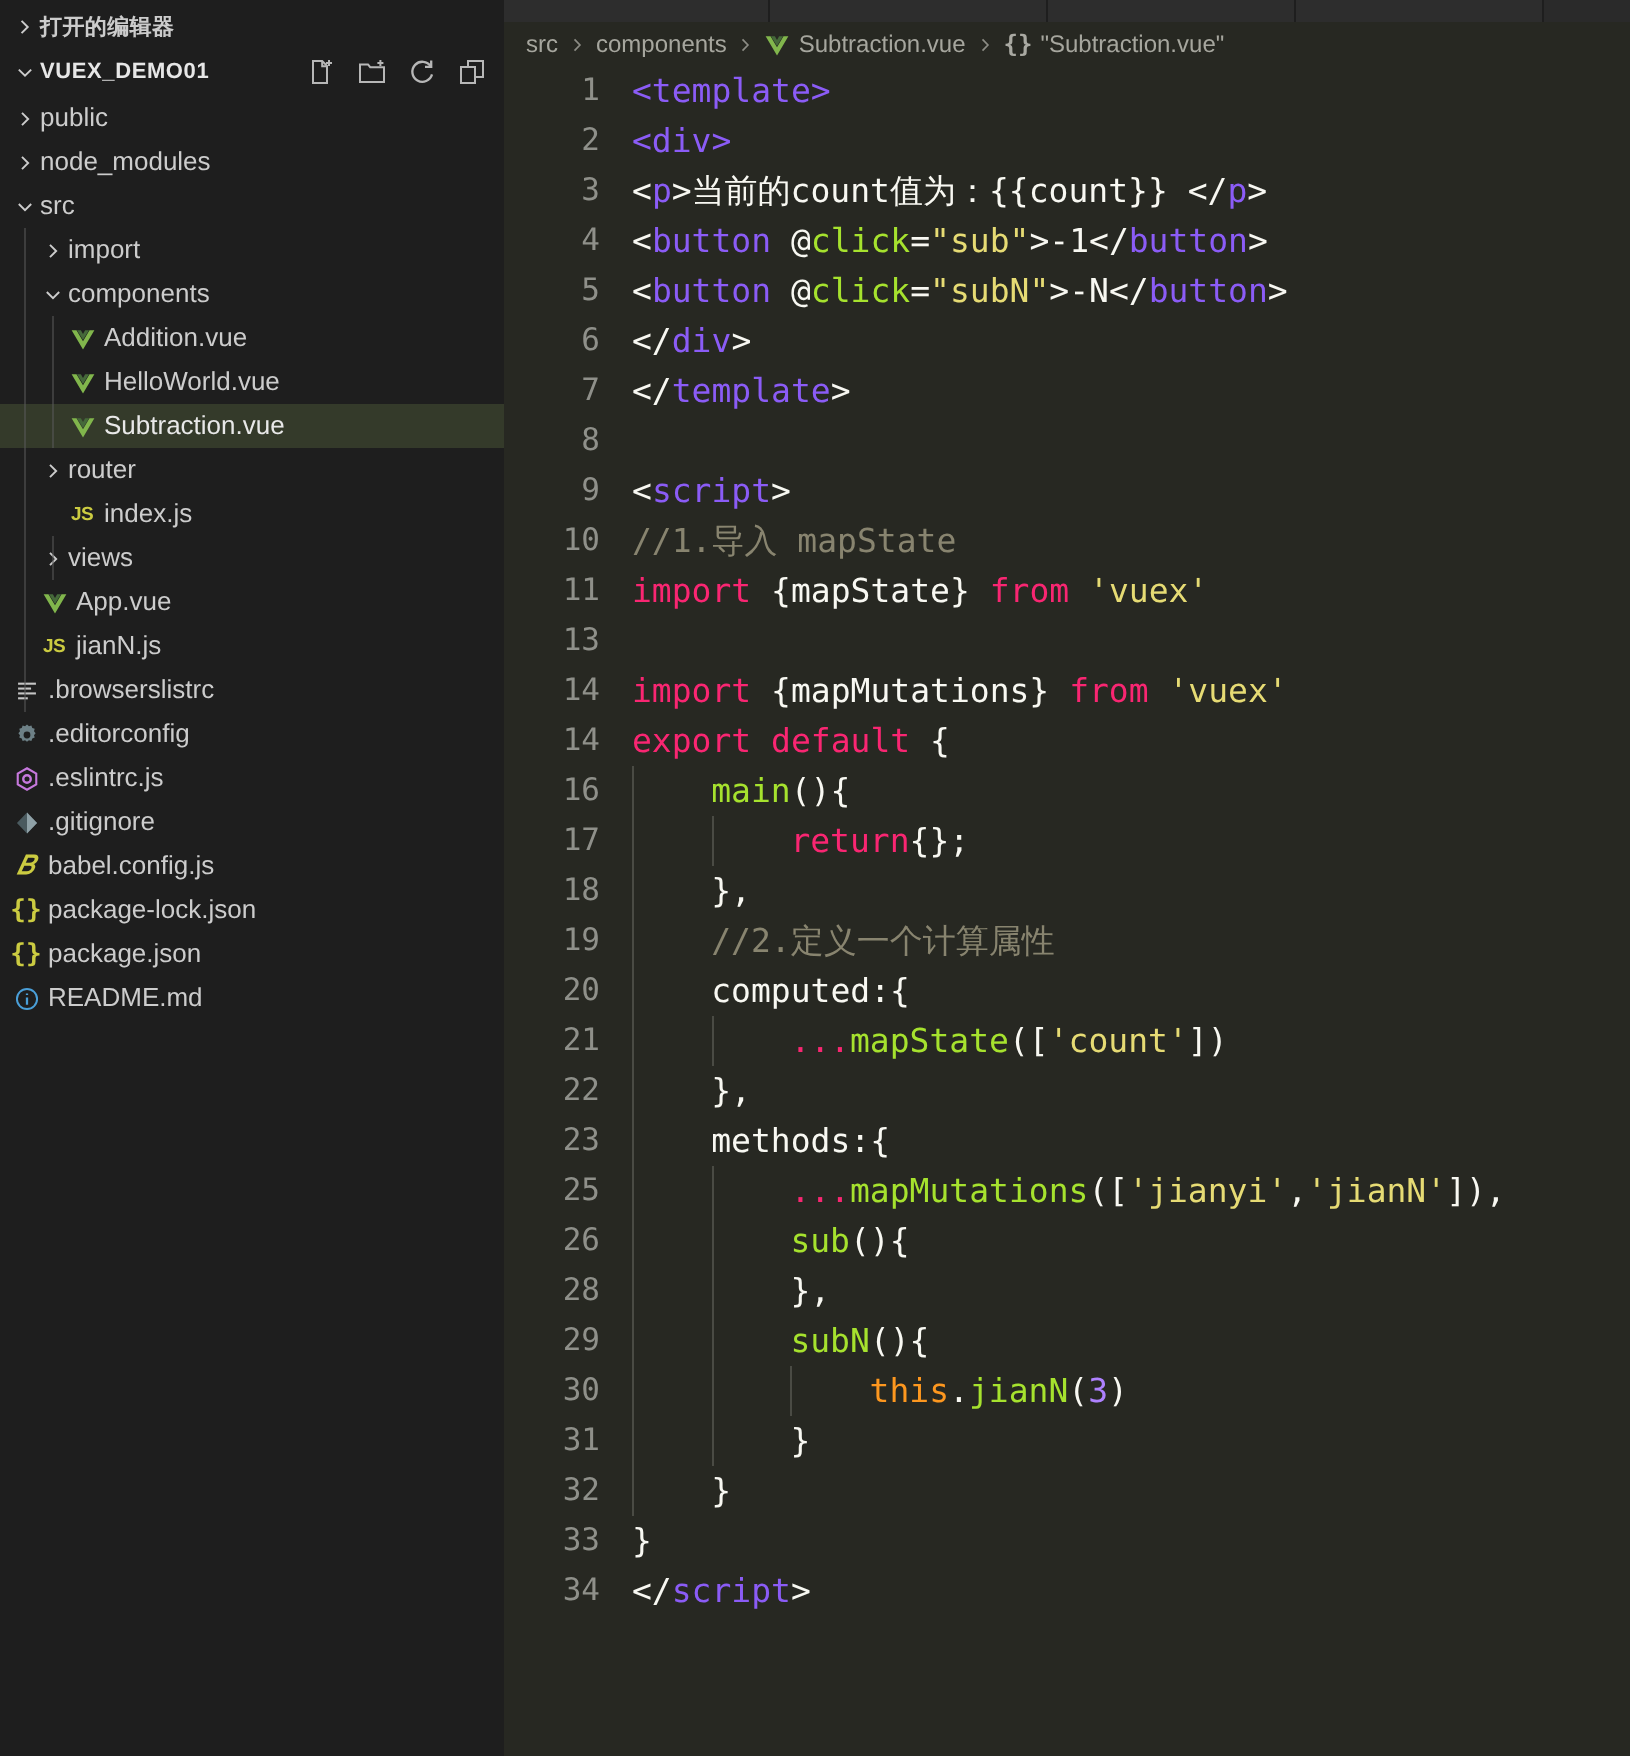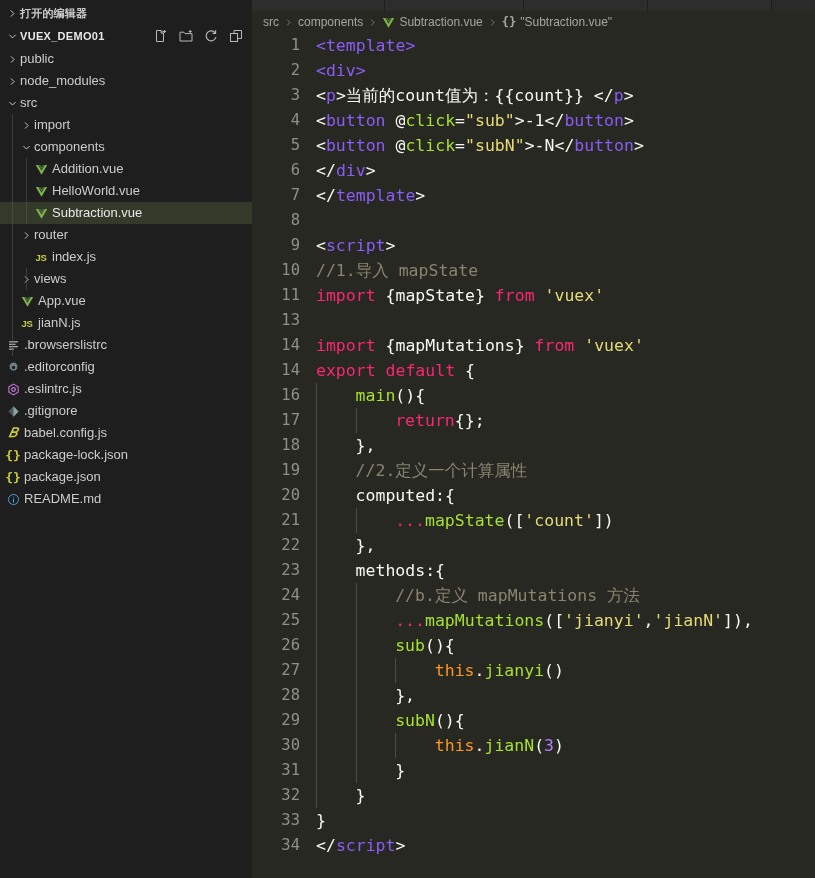--- a/index.html
+++ b/index.html
@@ -461,24 +461,22 @@
         <div class="cl"><span class="ln">14</span><span class="ct" style="left: 64px;"><span class="t-kw">import</span><span class="t-plain"> {mapMutations} </span><span class="t-kw">from</span><span class="t-plain"> </span><span class="t-str">'vuex'</span></span></div>
         <div class="cl"><span class="ln">14</span><span class="ct" style="left: 64px;"><span class="t-kw">export default</span><span class="t-plain"> {</span></span></div>
         <div class="cl"><span class="ln">16</span><span class="ig" style="left: 64px;"></span><span class="ct" style="left: 103.6px;"><span class="t-fn">main</span><span class="t-plain">(){</span></span></div>
         <div class="cl"><span class="ln">17</span><span class="ig" style="left: 64px;"></span><span class="ig" style="left: 103.6px;"></span><span class="ct" style="left: 143.2px;"><span class="t-kw">return</span><span class="t-plain">{};</span></span></div>
         <div class="cl"><span class="ln">18</span><span class="ig" style="left: 64px;"></span><span class="ct" style="left: 103.6px;"><span class="t-plain">},</span></span></div>
         <div class="cl"><span class="ln">19</span><span class="ig" style="left: 64px;"></span><span class="ct" style="left: 103.6px;"><span class="t-com">//2.定义一个计算属性</span></span></div>
         <div class="cl"><span class="ln">20</span><span class="ig" style="left: 64px;"></span><span class="ct" style="left: 103.6px;"><span class="t-plain">computed:{</span></span></div>
         <div class="cl"><span class="ln">21</span><span class="ig" style="left: 64px;"></span><span class="ig" style="left: 103.6px;"></span><span class="ct" style="left: 143.2px;"><span class="t-kw">...</span><span class="t-fn">mapState</span><span class="t-plain">([</span><span class="t-str">'count'</span><span class="t-plain">])</span></span></div>
         <div class="cl"><span class="ln">22</span><span class="ig" style="left: 64px;"></span><span class="ct" style="left: 103.6px;"><span class="t-plain">},</span></span></div>
         <div class="cl"><span class="ln">23</span><span class="ig" style="left: 64px;"></span><span class="ct" style="left: 103.6px;"><span class="t-plain">methods:{</span></span></div>
-        <div class="cl"><span class="ln">24</span><span class="ig" style="left: 64px;"></span><span class="ig" style="left: 103.6px;"></span><span class="ct" style="left: 143.2px;"><span class="t-com">//b.定义 mapMutations 方法</span></span></div>
         <div class="cl"><span class="ln">25</span><span class="ig" style="left: 64px;"></span><span class="ig" style="left: 103.6px;"></span><span class="ct" style="left: 143.2px;"><span class="t-kw">...</span><span class="t-fn">mapMutations</span><span class="t-plain">([</span><span class="t-str">'jianyi'</span><span class="t-plain">,</span><span class="t-str">'jianN'</span><span class="t-plain">]),</span></span></div>
         <div class="cl"><span class="ln">26</span><span class="ig" style="left: 64px;"></span><span class="ig" style="left: 103.6px;"></span><span class="ct" style="left: 143.2px;"><span class="t-fn">sub</span><span class="t-plain">(){</span></span></div>
-        <div class="cl"><span class="ln">27</span><span class="ig" style="left: 64px;"></span><span class="ig" style="left: 103.6px;"></span><span class="ig" style="left: 143.2px;"></span><span class="ct" style="left: 182.8px;"><span class="t-this">this</span><span class="t-plain">.</span><span class="t-fn">jianyi</span><span class="t-plain">()</span></span></div>
         <div class="cl"><span class="ln">28</span><span class="ig" style="left: 64px;"></span><span class="ig" style="left: 103.6px;"></span><span class="ct" style="left: 143.2px;"><span class="t-plain">},</span></span></div>
         <div class="cl"><span class="ln">29</span><span class="ig" style="left: 64px;"></span><span class="ig" style="left: 103.6px;"></span><span class="ct" style="left: 143.2px;"><span class="t-fn">subN</span><span class="t-plain">(){</span></span></div>
         <div class="cl"><span class="ln">30</span><span class="ig" style="left: 64px;"></span><span class="ig" style="left: 103.6px;"></span><span class="ig" style="left: 143.2px;"></span><span class="ct" style="left: 182.8px;"><span class="t-this">this</span><span class="t-plain">.</span><span class="t-fn">jianN</span><span class="t-plain">(</span><span class="t-num">3</span><span class="t-plain">)</span></span></div>
         <div class="cl"><span class="ln">31</span><span class="ig" style="left: 64px;"></span><span class="ig" style="left: 103.6px;"></span><span class="ct" style="left: 143.2px;"><span class="t-plain">}</span></span></div>
         <div class="cl"><span class="ln">32</span><span class="ig" style="left: 64px;"></span><span class="ct" style="left: 103.6px;"><span class="t-plain">}</span></span></div>
         <div class="cl"><span class="ln">33</span><span class="ct" style="left: 64px;"><span class="t-plain">}</span></span></div>
         <div class="cl"><span class="ln">34</span><span class="ct" style="left: 64px;"><span class="t-plain">&lt;/</span><span class="t-tag">script</span><span class="t-plain">&gt;</span></span></div>
       </div>
   </div>
 </div>

